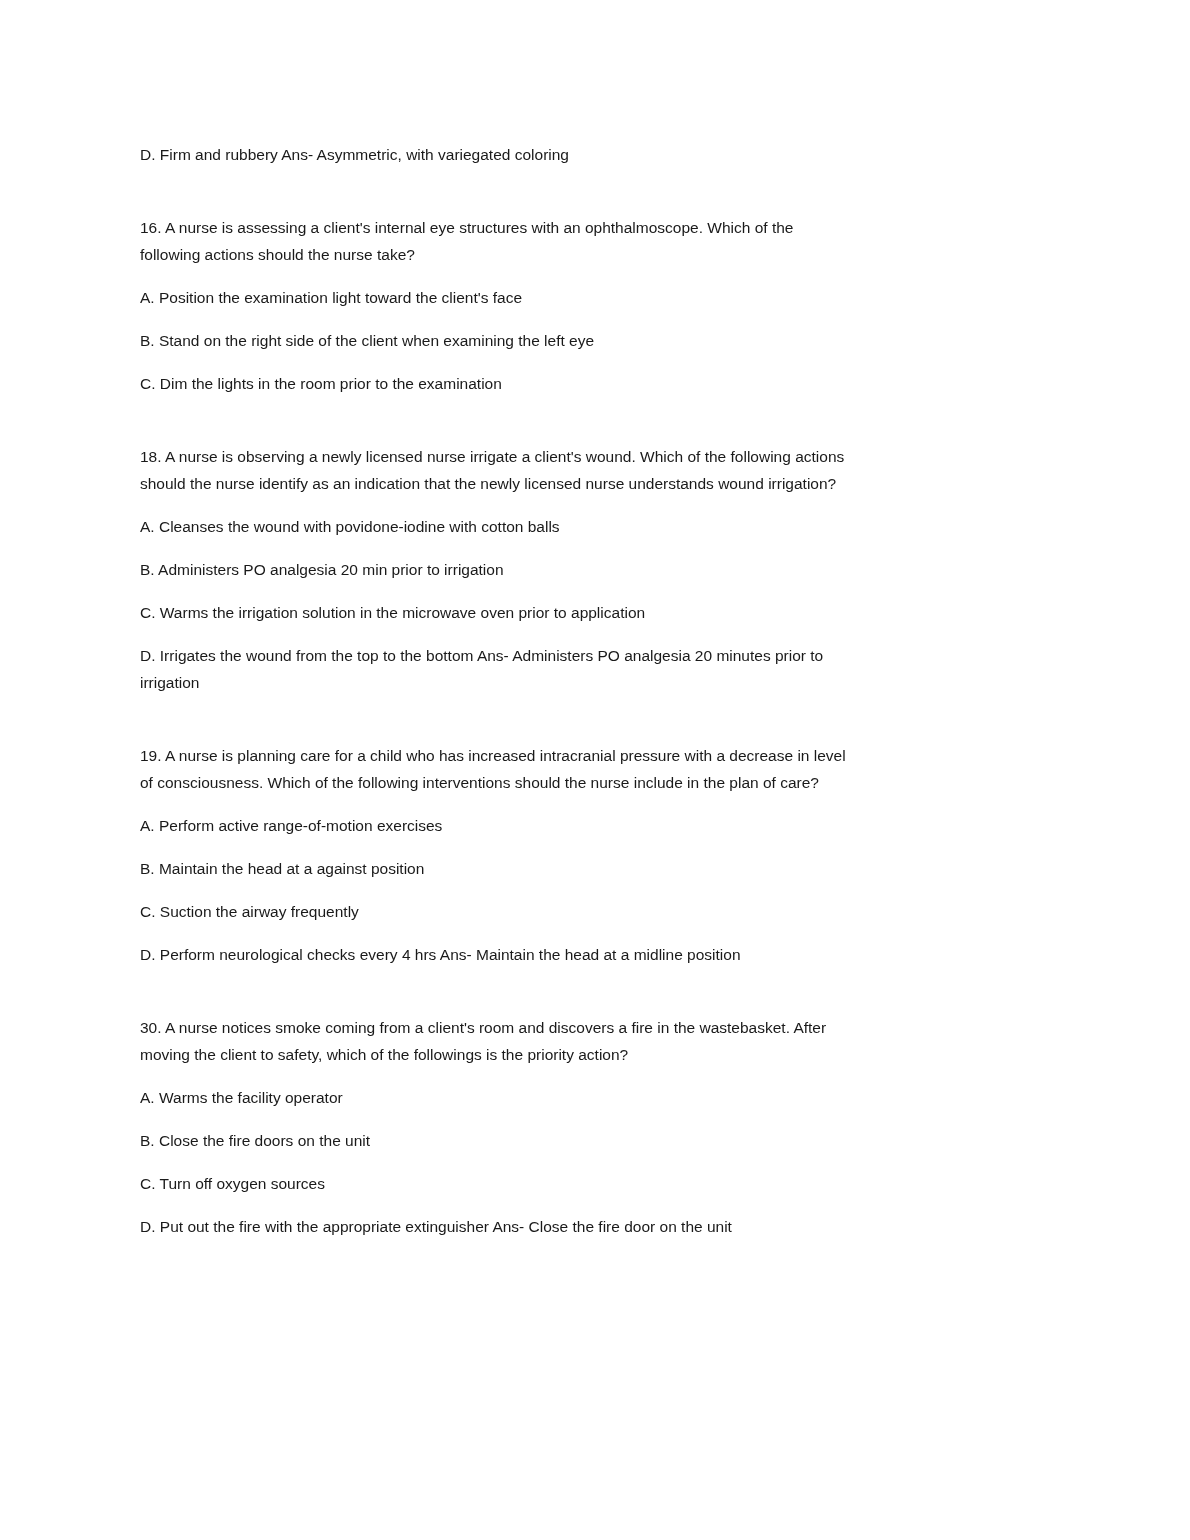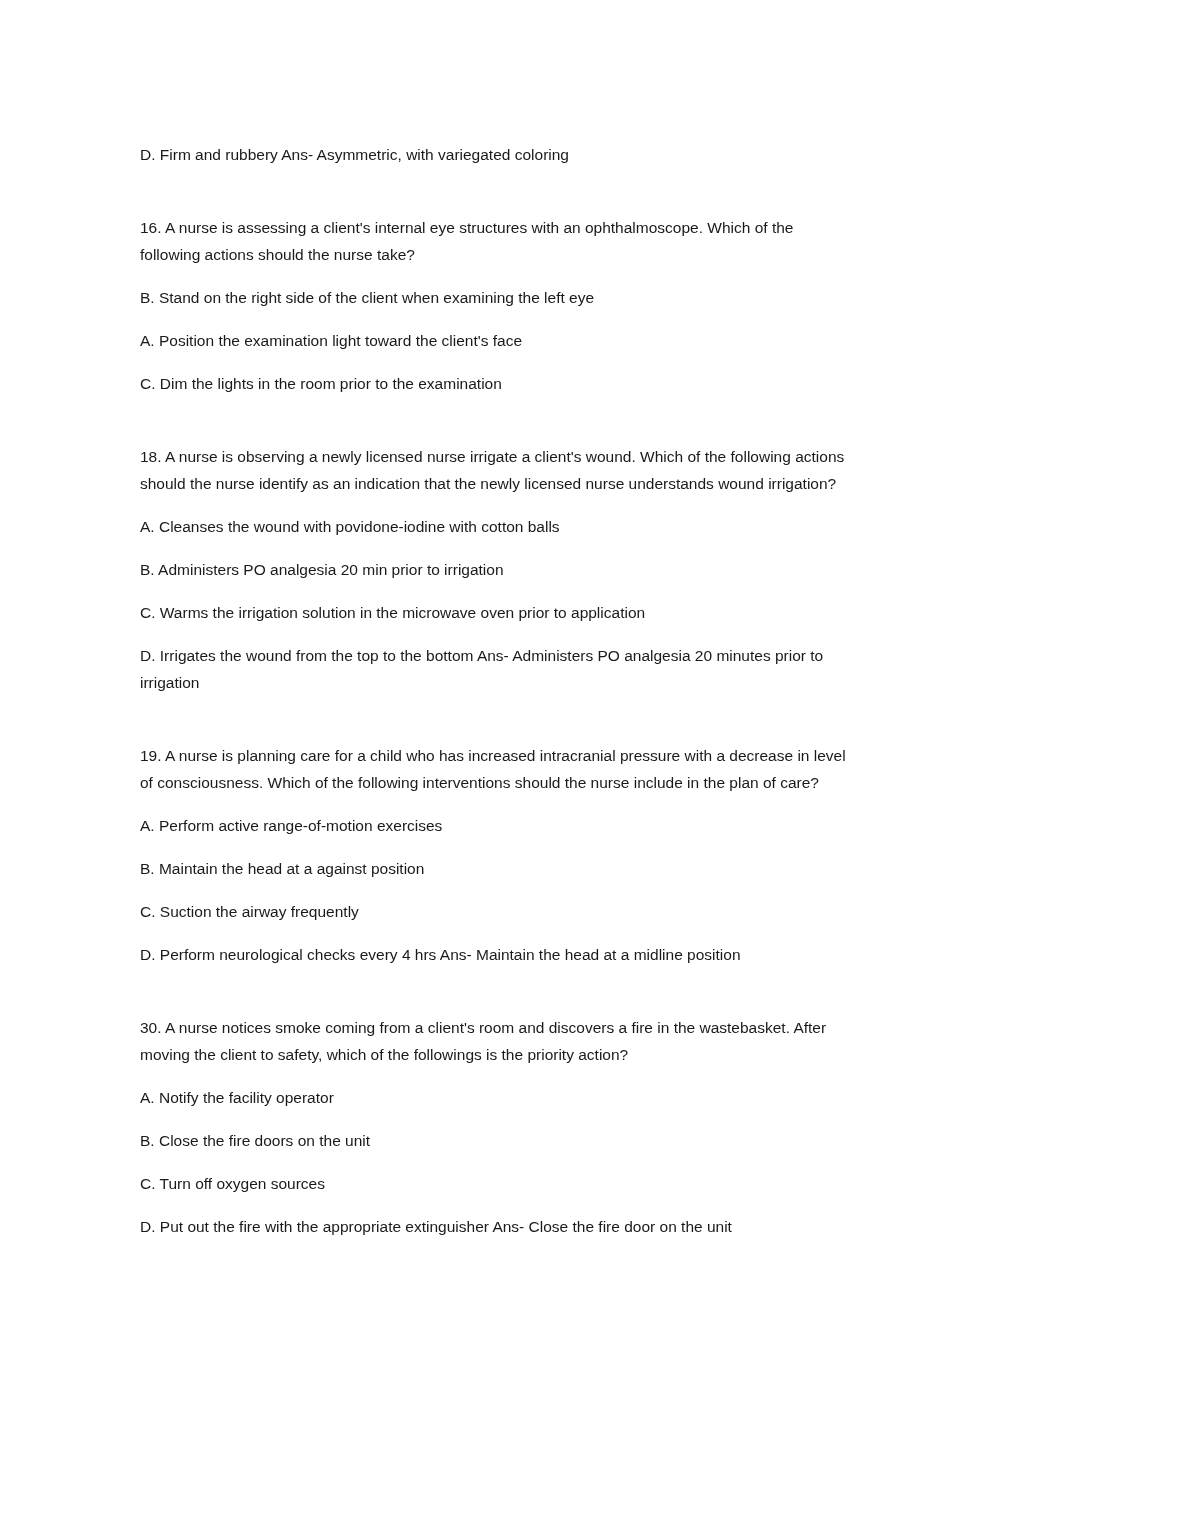--- a/index.html
+++ b/index.html
@@ -36,22 +36,22 @@
 </head>
 <body>
 
 <div class="page">
 
   <p class="line">D. Firm and rubbery Ans- Asymmetric, with variegated coloring</p>
 
   <section class="block">
     <p class="line prompt">16. A nurse is assessing a client's internal eye structures with an ophthalmoscope. Which of the
 following actions should the nurse take?</p>
+    <p class="line option">A. Position the examination light toward the client's face</p>
     <p class="line option">B. Stand on the right side of the client when examining the left eye</p>
-    <p class="line option">A. Position the examination light toward the client's face</p>
     <p class="line option">C. Dim the lights in the room prior to the examination</p>
   </section>
 
   <section class="block">
     <p class="line prompt">18. A nurse is observing a newly licensed nurse irrigate a client's wound. Which of the following actions
 should the nurse identify as an indication that the newly licensed nurse understands wound irrigation?</p>
     <p class="line option">A. Cleanses the wound with povidone-iodine with cotton balls</p>
     <p class="line option">B. Administers PO analgesia 20 min prior to irrigation</p>
     <p class="line option">C. Warms the irrigation solution in the microwave oven prior to application</p>
     <p class="line option">D. Irrigates the wound from the top to the bottom Ans- Administers PO analgesia 20 minutes prior to
@@ -63,19 +63,19 @@
 of consciousness. Which of the following interventions should the nurse include in the plan of care?</p>
     <p class="line option">A. Perform active range-of-motion exercises</p>
     <p class="line option">B. Maintain the head at a against position</p>
     <p class="line option">C. Suction the airway frequently</p>
     <p class="line option">D. Perform neurological checks every 4 hrs Ans- Maintain the head at a midline position</p>
   </section>
 
   <section class="block">
     <p class="line prompt">30. A nurse notices smoke coming from a client's room and discovers a fire in the wastebasket. After
 moving the client to safety, which of the followings is the priority action?</p>
-    <p class="line option">A. Notify the facility operator</p>
+    <p class="line option">A. Warms the facility operator</p>
     <p class="line option">B. Close the fire doors on the unit</p>
     <p class="line option">C. Turn off oxygen sources</p>
     <p class="line option">D. Put out the fire with the appropriate extinguisher Ans- Close the fire door on the unit</p>
   </section>
 
 </div>
 
 </body></html>

